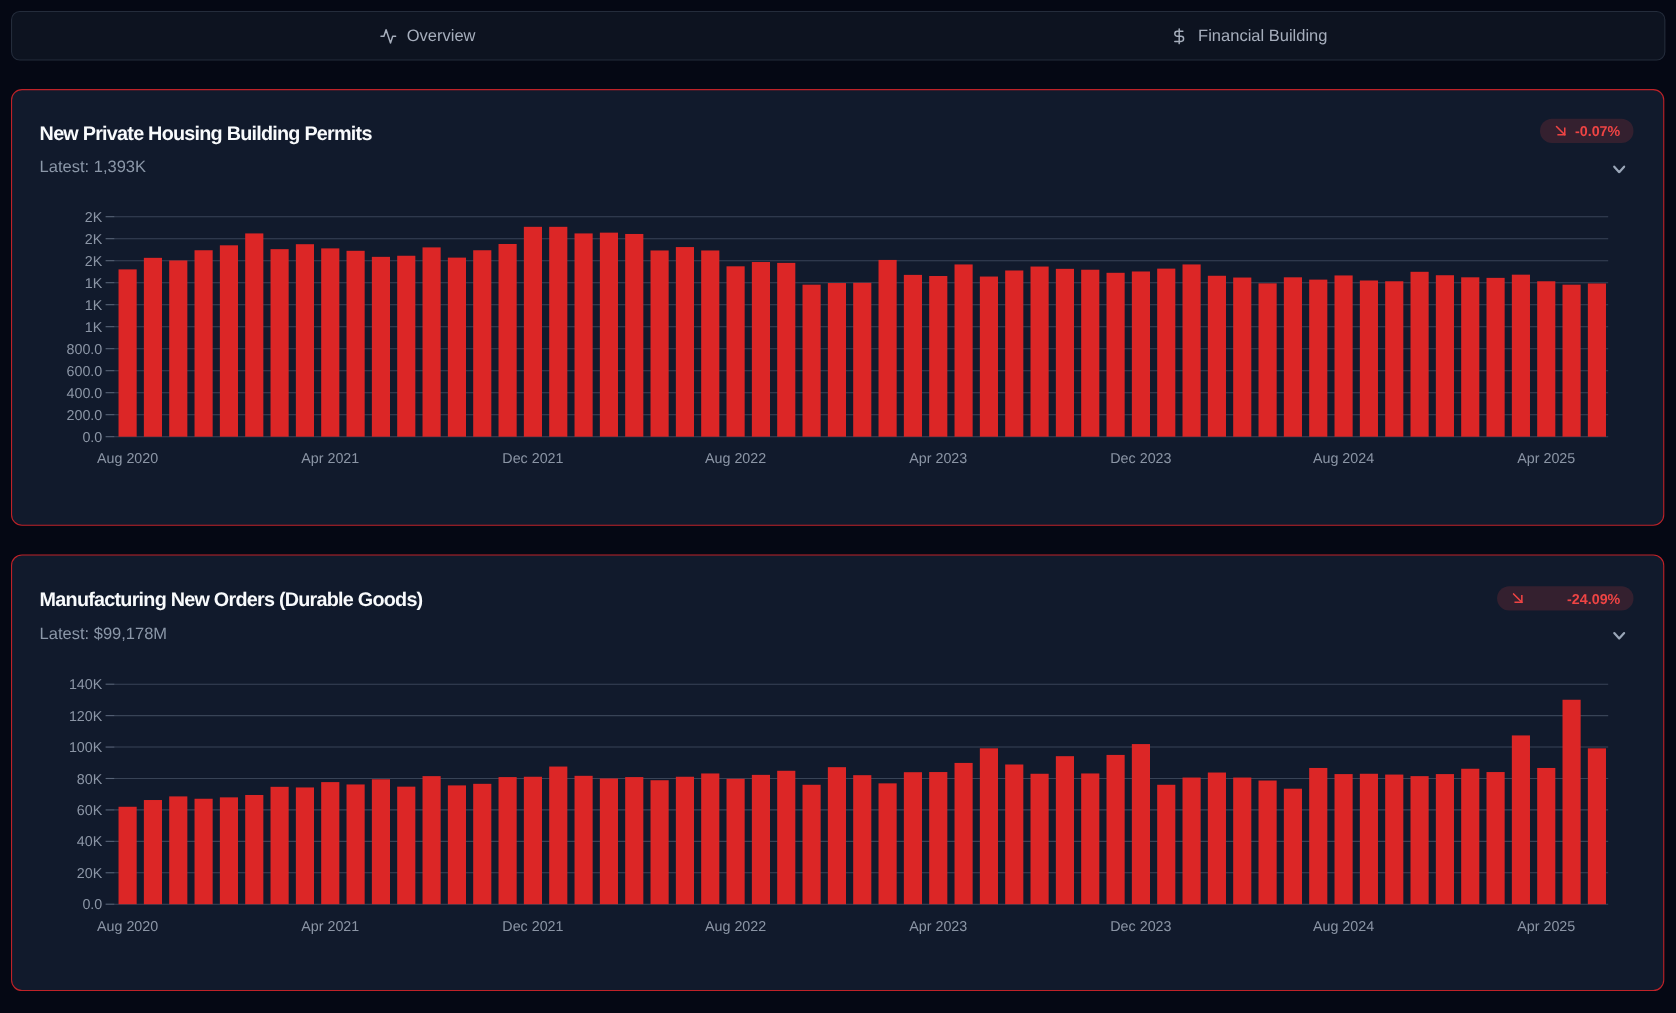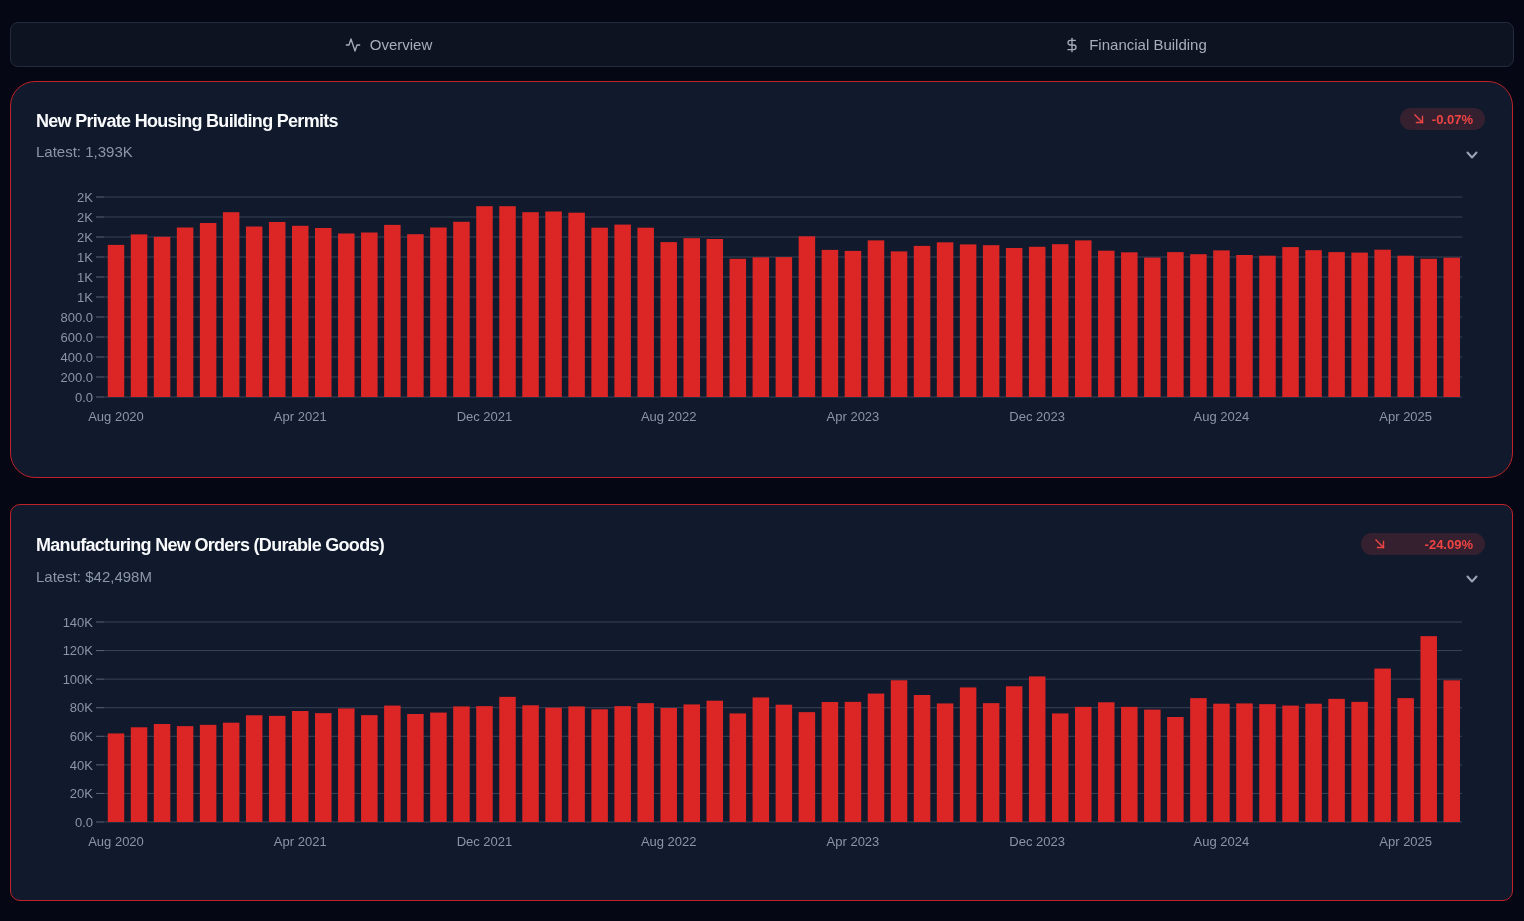--- a/index.html
+++ b/index.html
@@ -1,21 +1,21 @@
 <!DOCTYPE html>
 <html><head><meta charset="utf-8">
 <style>
 * { margin:0; padding:0; box-sizing:border-box; }
 html,body { width:1524px; height:921px; background:#050814; font-family:"Liberation Sans", sans-serif; overflow:hidden; }
 .abs { position:absolute; }
-.tabs { left:10px; top:22px; width:1504px; height:45px; background:#0d1320; border:1px solid #242c3b; border-radius:8px; display:flex; align-items:center; padding:4px; }
+.tabs { left:10px; top:10px; width:1504px; height:45px; background:#0d1320; border:1px solid #242c3b; border-radius:8px; display:flex; align-items:center; padding:4px; }
 .tab { flex:1; height:37px; display:flex; align-items:center; justify-content:center; gap:9px; color:#a6aebc; font-size:15px; border-radius:6px; }
 .tab.active { background:#252e3d; color:#f1f5f9; font-size:14px; font-weight:bold; }
 .card { left:10px; width:1503px; height:397px; background:#111a2c; border:1px solid #bf2228; border-radius:10px; }
-.card1 { top:81px;border-radius:25px; }
+.card1 { top:81px; }
 .card2 { top:504px; }
 .title { position:absolute; left:25px; top:29px; color:#f8fafc; font-size:18px; font-weight:bold; letter-spacing:-0.7px; }
 .latest { position:absolute; left:25px; top:61px; color:#8b97a8; font-size:15px; }
 .badge { position:absolute; right:27px; top:26px; height:22px; padding:0 12px 0 14px; display:flex; align-items:center; gap:8px; background:rgba(239,68,68,0.16); border-radius:11px; color:#ef4444; font-size:13px; font-weight:bold;text-align:right; }
 .chev { position:absolute; right:34px; top:63px; }
 .card2 .title { top:30px; }
 .card2 .latest { top:63px; }
 .card2 .badge { top:28px;gap:40px; }
 .card2 .chev { top:64px; }
 svg.chart { position:absolute; left:0; top:0; }
@@ -45,21 +45,21 @@
         <polyline points="8.5,2.5 8.5,8.5 2.5,8.5"></polyline>
       </svg>
       <span>-0.07%</span>
     </div>
   <div class="chev"><svg width="12" height="8" viewBox="0 0 12 8" fill="none" stroke="#9aa6b8" stroke-width="2" stroke-linecap="round" stroke-linejoin="round">
         <polyline points="1.5,1.5 6,6.5 10.5,1.5"></polyline>
       </svg></div>
 </div>
 <div class="abs card card2">
   <div class="title">Manufacturing New Orders (Durable Goods)</div>
-  <div class="latest">Latest: $42,498M</div>
+  <div class="latest">Latest: $99,178M</div>
   <div class="badge">
       <svg width="10" height="10" viewBox="0 0 10 10" fill="none" stroke="#ef4444" stroke-width="1.4" stroke-linecap="square">
         <line x1="1" y1="1" x2="8.5" y2="8.5"></line>
         <polyline points="8.5,2.5 8.5,8.5 2.5,8.5"></polyline>
       </svg>
       <span>-24.09%</span>
     </div>
   <div class="chev"><svg width="12" height="8" viewBox="0 0 12 8" fill="none" stroke="#9aa6b8" stroke-width="2" stroke-linecap="round" stroke-linejoin="round">
         <polyline points="1.5,1.5 6,6.5 10.5,1.5"></polyline>
       </svg></div>

